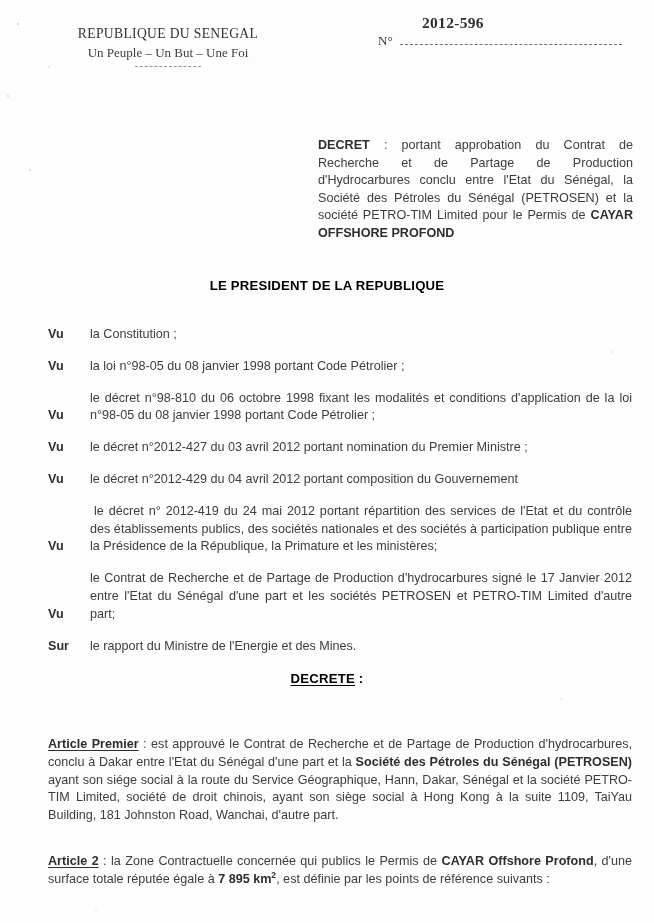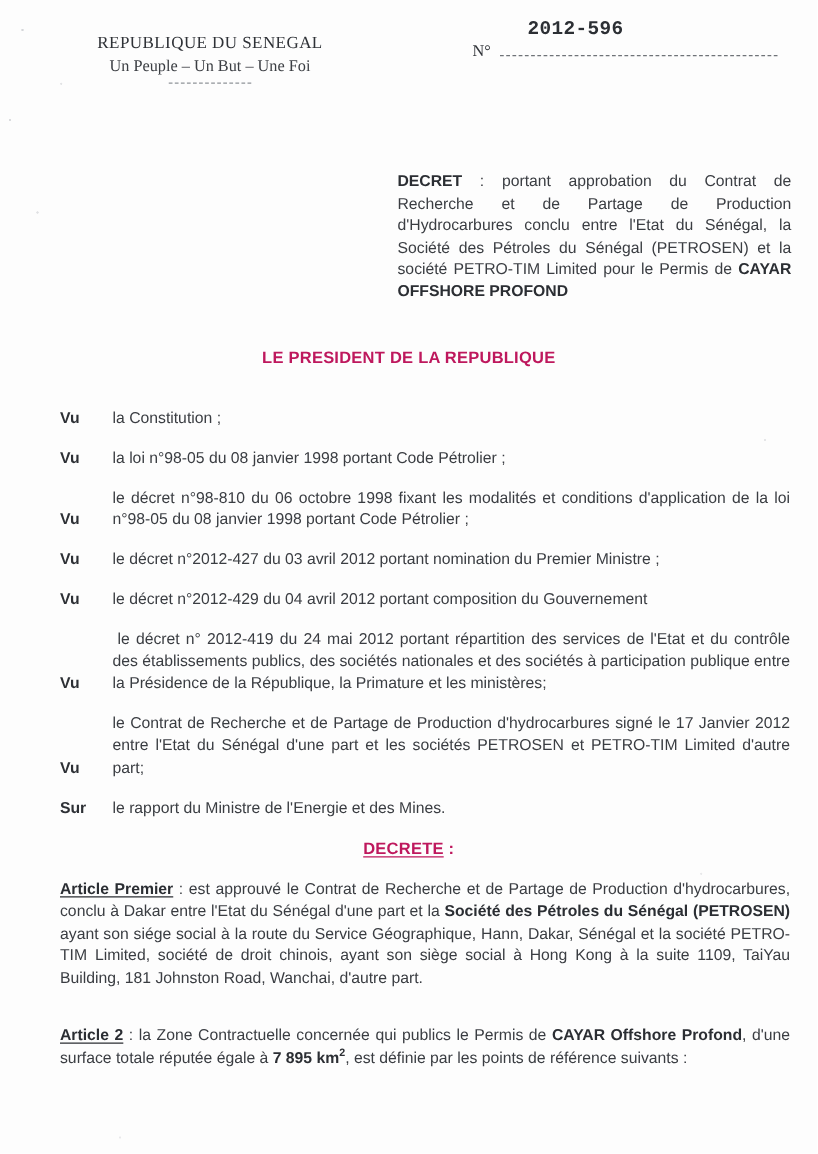--- a/index.html
+++ b/index.html
@@ -79,21 +79,21 @@
     left: 0;
     top: 19px;
     font-family: "Liberation Serif", serif;
     font-size: 13px;
     color: #34373c;
   }
   .num-value {
     position: absolute;
     left: 44px;
     top: 0;
-    font-family: Liberation Mono, monospace;
+    font-family: Liberation Serif, serif;
     font-size: 15.5px;
     font-weight: bold;
     color: #2c2f34;
     letter-spacing: .3px;
   }
   .num-dots {
     position: absolute;
     left: 22px;
     top: 30px;
     width: 222px;
@@ -116,21 +116,21 @@
 
   
   .center-heading {
     position: absolute;
     left: 0;
     width: 654px;
     text-align: center;
     font-weight: bold;
     font-size: 13.2px;
     letter-spacing: .2px;
-    color: #be185d;
+    color: #000000;
   }
   #president-heading { top: 278px; }
 
   
   .vu-list {
     position: absolute;
     left: 48px;
     top: 326px;
     width: 584px;
   }
@@ -167,20 +167,21 @@
 
   
   .article {
     position: absolute;
     left: 48px;
     width: 584px;
     font-size: 12.6px;
     line-height: 17.8px;
     text-align: justify;
     color: #3a3d42;
+    margin-top: 33px;
   }
   #article-premier { top: 703px; }
   #article-2 { top: 820px; }
   .art-label {
     font-weight: bold;
     text-decoration: underline;
     text-underline-offset: 2px;
     color: #2b2e33;
   }
   .article b { color: #2b2e33; }

